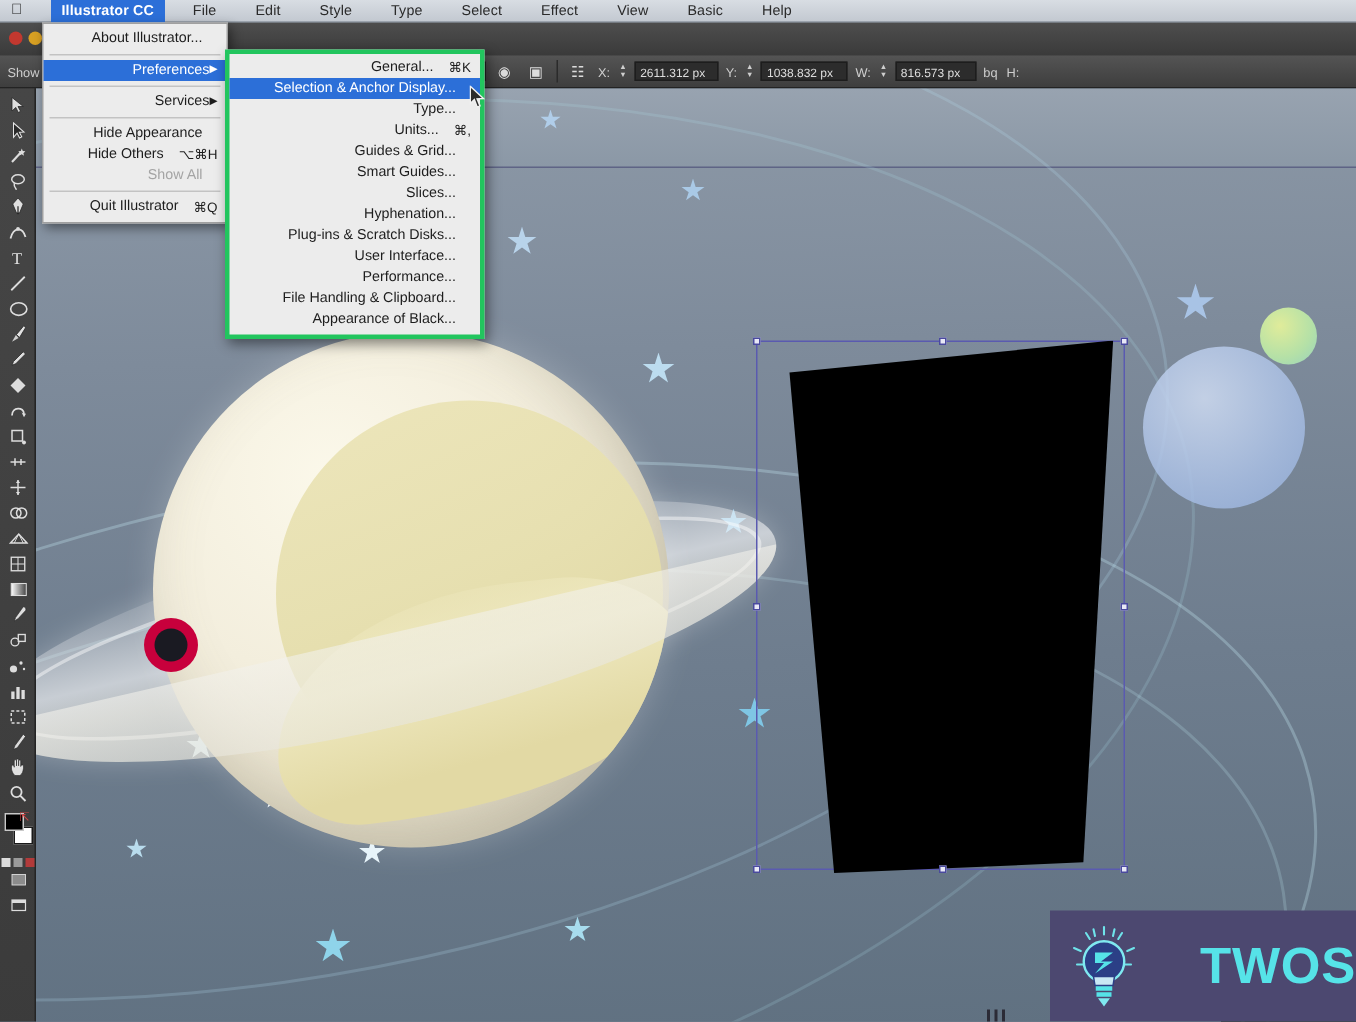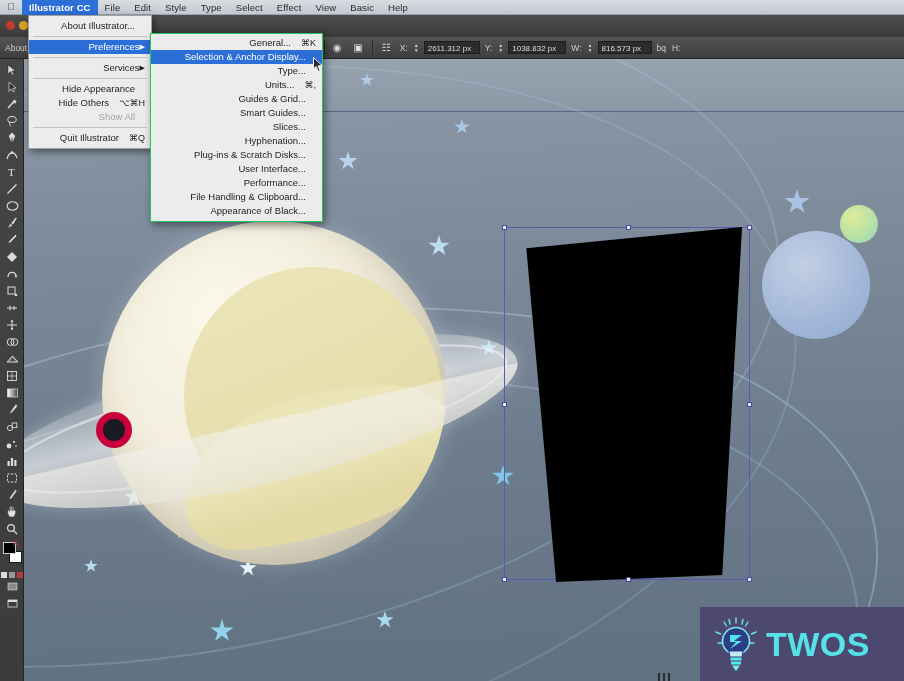--- a/index.html
+++ b/index.html
@@ -25,21 +25,21 @@
     color: #2a2a2a;
     z-index: 60;
     border-bottom: 1px solid #9aa2ac;
   }
   #menubar .apple {
     width: 22px; text-align: center; font-size: 10px;
     color: #1a1a1a; line-height: 1;
   }
   #menubar .mitem {
     padding: 0 7px; height: 15px; line-height: 15px;
-    white-space: nowrap; letter-spacing: .1px;
+    white-space: nowrap; letter-spacing: .1px; margin-left: 12px;
   }
   #menubar .mitem.active {
     background: #2c6fd8; color: #fff; font-weight: bold;
   }
 
   
   #appwin {
     position: absolute; top: 15px; left: 0;
     width: 904px; height: 666px;
     background: #3c3c3c;
@@ -280,39 +280,40 @@
   .mrow.hl { background:#2c6fd8; color:#fff; }
   .mrow.dis { color:#a4a4a4; }
   .mrow .sc { font-size:9px; margin-left:10px; }
   .mrow .arw { font-size:7px; }
   .msep { height:1px; background:#c3c3c3; margin:3px 4px; }
 
   
   #prefsmenu {
     position:absolute; left: 150px; top: 33px; width: 173px;
     background: #ececec;
-    border: 1px solid #22c55e;
+    border: 3px solid #22c55e;
     box-shadow: 2px 3px 8px rgba(0,0,0,.45);
     z-index: 85;
     padding: 2px 0 3px 0;
     font-size: 9.5px; color:#1d1d1d;
   }
   #cursor {
     position:absolute; left: 313px; top: 57px; z-index: 95;
     width: 11px; height: 16px;
   }
 
   
   #watermark {
     position:absolute; right: 0px; bottom: 0px;
     width: 204px; height: 74px;
     background:#4c4870;
     z-index: 90;
     display:flex; align-items:center; gap:6px;
     padding-left: 12px;
+    justify-content: space-between;
   }
   #watermark .bulb { width: 48px; height: 58px; flex:0 0 auto; }
   #watermark .wtext {
     font-size: 34px; font-weight: bold; color:#56e3e8;
     letter-spacing: .5px; font-family:"Liberation Sans",sans-serif;
   }
 </style>
 </head>
 <body>
 
@@ -334,21 +335,21 @@
 
   <div id="appwin">
 
     <div id="titlebar">
       <span class="traffic red"></span>
       <span class="traffic yellow"></span>
       <span class="traffic green"></span>
     </div>
 
     <div id="controlbar">
-      <span class="cb-label">About</span>
+      <span class="cb-label">Show</span>
       <span class="cb-swatch"></span>
       <span class="cb-swatch stroke"></span>
       <span class="cb-strokeline">
         <i class="ln"></i>
         <i class="nm">Basic</i>
       </span>
       <span class="cb-caret">▼</span>
       <span class="cb-label">Opacity:</span>
       <span class="cb-field" style="width:52px">100%</span>
       <span class="cb-caret">›</span>

